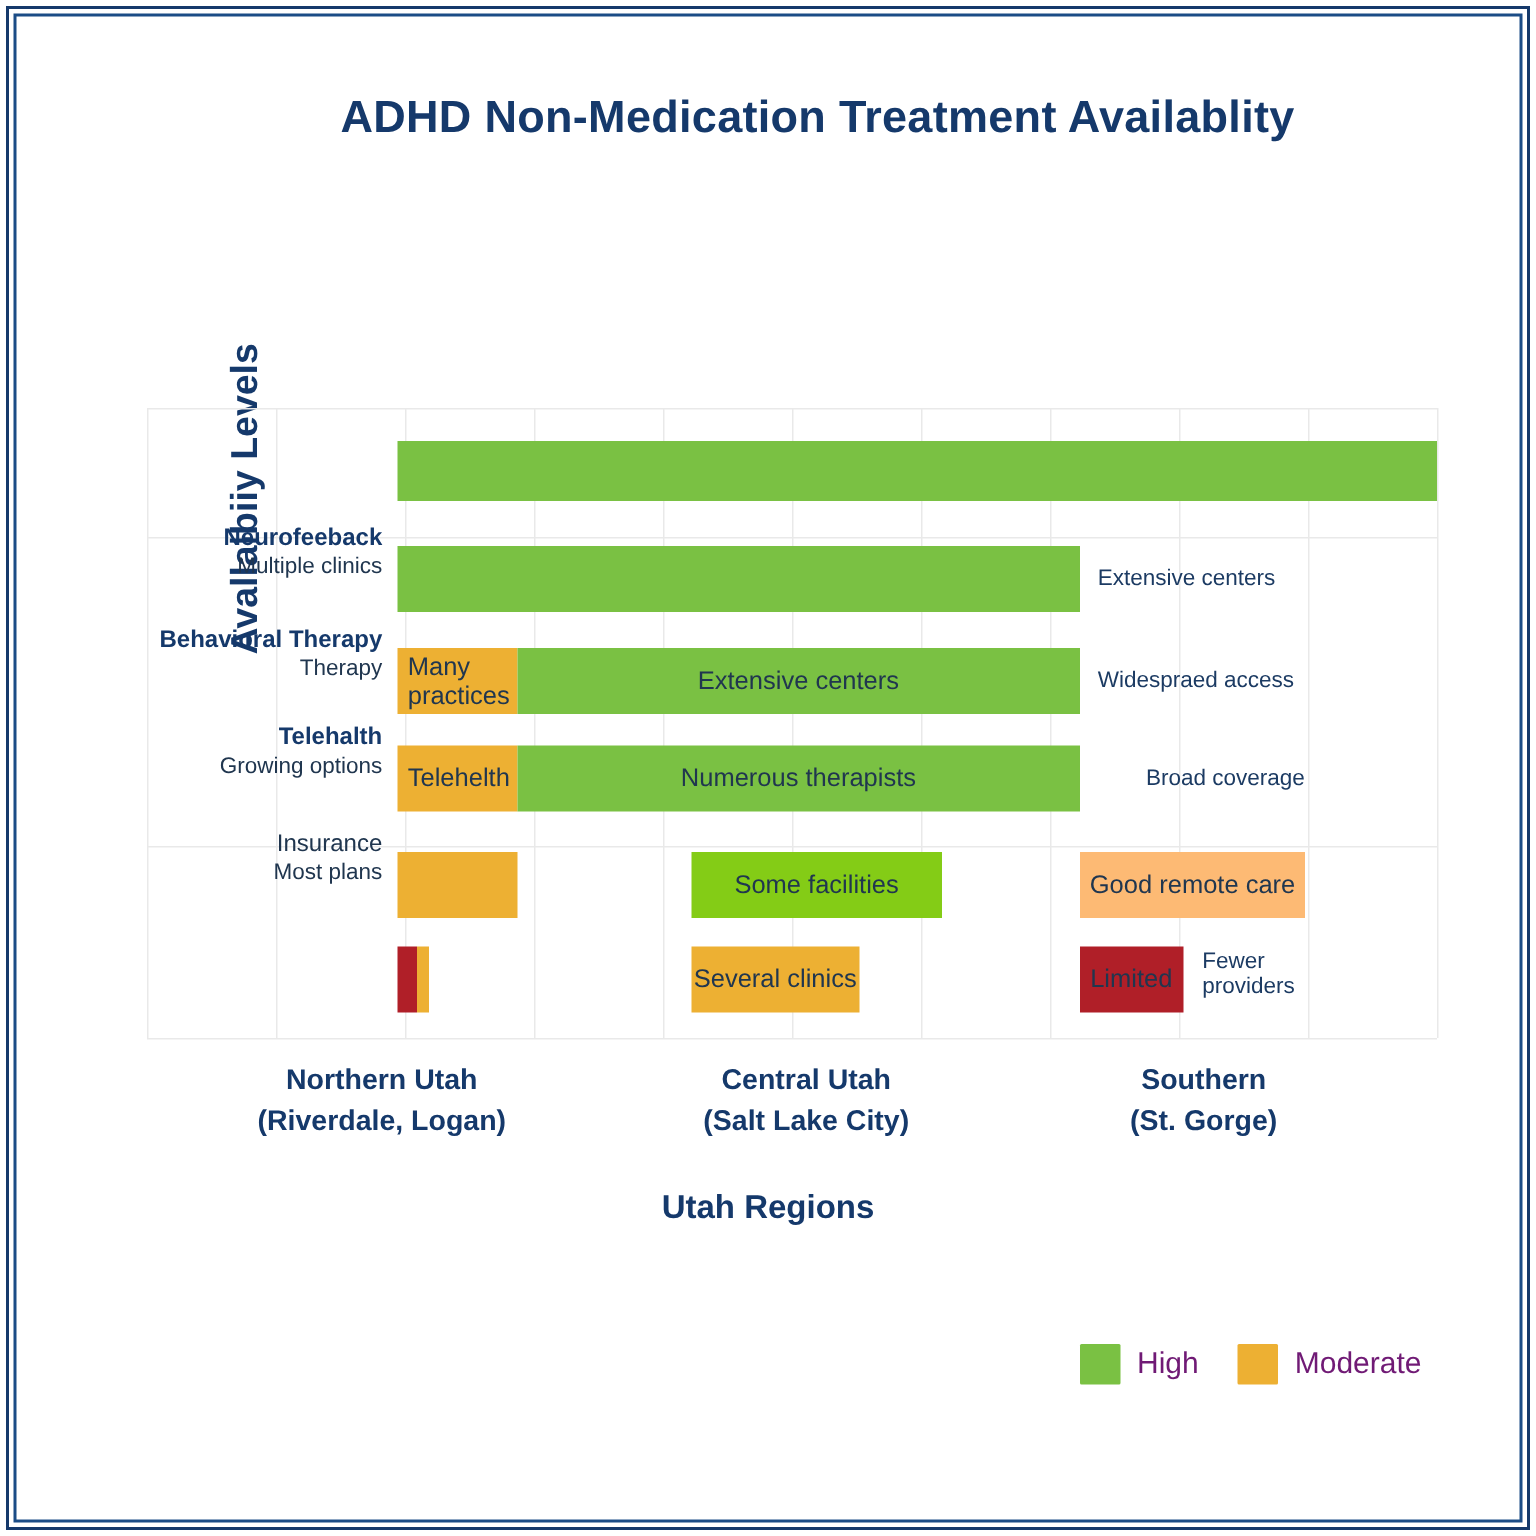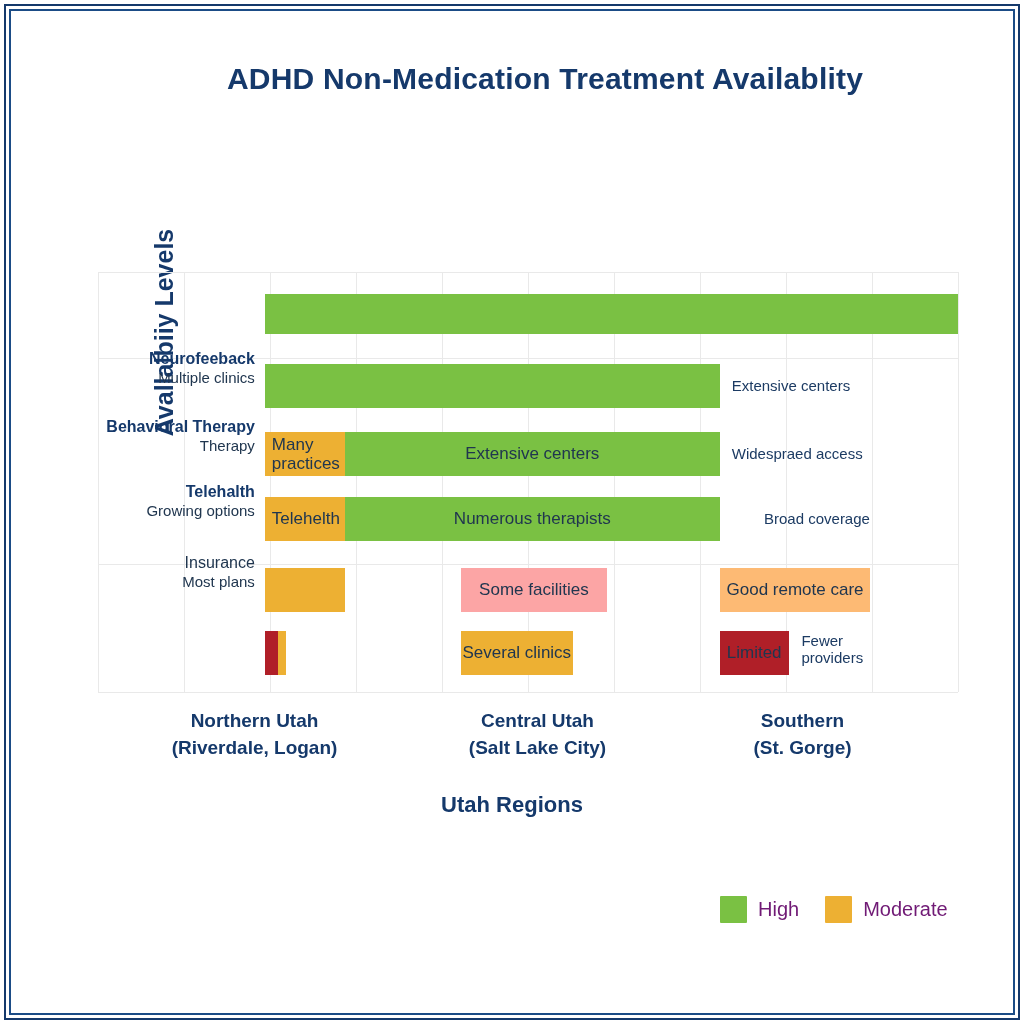--- a/index.html
+++ b/index.html
@@ -248,21 +248,21 @@
         <div class="bar moderate" style="background: rgb(237, 176, 51); left: 166.84px; width: 79.98px; text-align: center;">
           <span class="bar-label left">Telehelth</span>
         </div>
         <div class="bar high" style="background: rgb(122, 193, 67); left: 246.82px; width: 374.96px;">
           <span class="bar-label center">Numerous therapists</span>
         </div>
         <div class="outside-label" style="left: 666px;">Broad coverage</div>
       </div>
       <div class="row" style="top: 296px; height: 44px;">
         <div class="bar moderate" style="background: rgb(237, 176, 51); left: 166.84px; width: 79.98px;"></div>
-        <div class="bar moderate" style="background: #fca5a5; left: 362.92px; width: 146px;">
+        <div class="bar moderate" style="background: #84cc16; left: 362.92px; width: 167px;">
           <span class="bar-label center">Some facilities</span>
         </div>
         <div class="bar moderate" style="background: #fdba74; left: 621.78px; width: 150.5px;">
           <span class="bar-label center">Good remote care</span>
         </div>
       </div>
       <div class="row" style="top: 359px; height: 44px; padding-left: 11px;">
         <div class="bar limited" style="background: rgb(176, 31, 40); left: 166.84px; width: 12.9px;"></div>
         <div class="bar moderate" style="background: rgb(237, 176, 51); left: 179.74px; width: 8.6px;"></div>
         <div class="bar moderate" style="background: rgb(237, 176, 51); left: 362.92px; width: 111.8px;">

